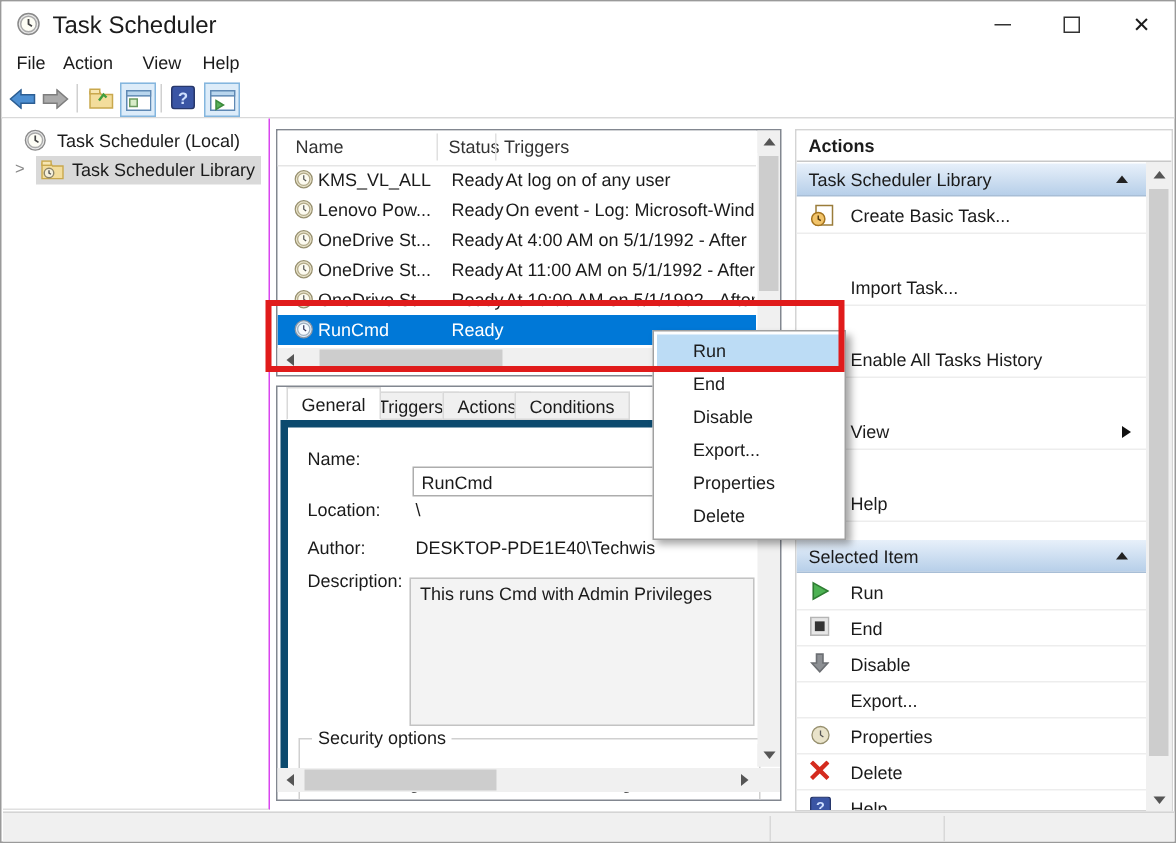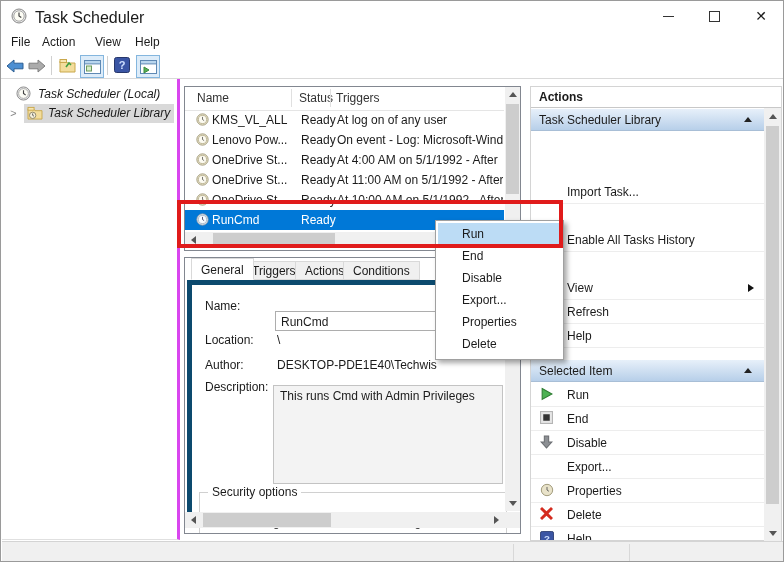--- a/index.html
+++ b/index.html
@@ -15,21 +15,21 @@
   .maxsq{width:9px;height:9px;border:1px solid #333;}
   .closex{font-size:14px;line-height:14px;}
   
   #menubar{left:0;top:30px;width:782px;height:22px;background:#fff;}
   .menu-item{position:absolute;top:4px;}
   #toolbar{left:0;top:52px;width:782px;height:26px;background:#fff;border-bottom:1px solid #d9d9d9;box-sizing:border-box;}
   .tsep{position:absolute;top:3px;width:1px;height:19px;background:#d0d0d0;}
   .tbtn{position:absolute;display:flex;align-items:center;justify-content:center;}
   .tboxed{border:1px solid #84b6de;background:#ddecf9;}
   
-  #treepane{left:1px;top:78px;width:178px;height:461px;background:#fff;border-right:3px solid #d946ef;border-bottom:1px solid #e0e0e0;box-sizing:border-box;font-style:italic;}
+  #treepane{left:1px;top:78px;width:178px;height:461px;background:#fff;border-right:1px solid #d946ef;border-bottom:1px solid #e0e0e0;box-sizing:border-box;}
   #tree-lib-hl{left:22px;top:25px;width:150px;height:19px;background:#d9d9d9;}
   .chev{color:#8a8a8a;font-size:11px;}
   
   #mainbg{left:1px;top:78px;width:782px;height:462px;background:#f0f0f0;z-index:-1;}
   
   #listpane{left:183px;top:85px;width:337px;height:165px;background:#fff;border:1px solid #828790;box-sizing:border-box;overflow:hidden;}
   .hdrcell{position:absolute;top:0;height:23px;line-height:23px;color:#333;}
   .hdrline{position:absolute;top:2px;width:1px;height:18px;background:#e0e0e0;}
   #lhdr{position:absolute;left:0;top:0;width:319px;height:23px;border-bottom:1px solid #e5e5e5;background:#fff;}
   .lrow{position:absolute;left:0;width:319px;height:20px;}
@@ -319,32 +319,37 @@
   <div class="abs" id="redrect"></div>
 
   <div class="abs" id="actionspanel">
     <div id="actions-title">Actions</div>
 
     <div class="sechdr" style="top:22px">
       <span>Task Scheduler Library</span>
       <span class="collapse"></span>
     </div>
 
+    <div class="actitem" style="top:45px">
+      <svg class="aic" width="16" height="16" viewBox="0 0 16 16">
+        <rect x="4" y="1" width="11" height="13" fill="#fff" stroke="#9a7c3a"></rect>
+        <circle cx="5.5" cy="10" r="4.4" fill="#f2c46a" stroke="#a5741f"></circle>
+        <path d="M5.5 7.6V10l1.7 1.1" stroke="#5a3f10" fill="none"></path>
+        </svg>
+      <span class="lbl">Create Basic Task...</span>
+    </div>
     <div class="actitem" style="top:93px">
       <span class="lbl">Import Task...</span>
     </div>
     <div class="actitem" style="top:141px">
       <span class="lbl">Enable All Tasks History</span>
     </div>
     <div class="actitem" style="top:189px">
       <span class="lbl">View</span>
       <span class="subarrow"></span>
-    </div>
-    <div class="actitem" style="top:213px">
-      <span class="lbl">Refresh</span>
     </div>
     <div class="actitem" style="top:237px">
       <span class="lbl">Help</span>
     </div>
 
     <div class="sechdr" style="top:273px">
       <span>Selected Item</span>
       <span class="collapse"></span>
     </div>
 

